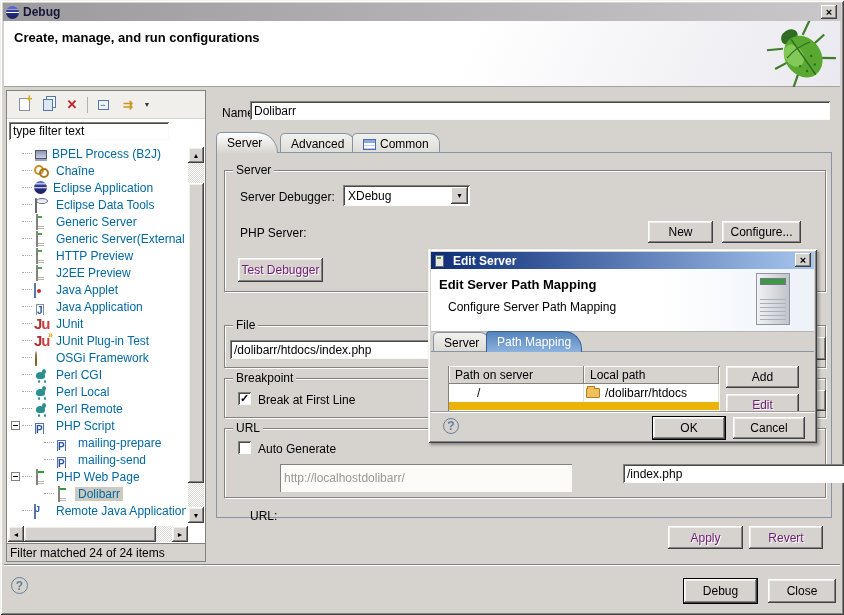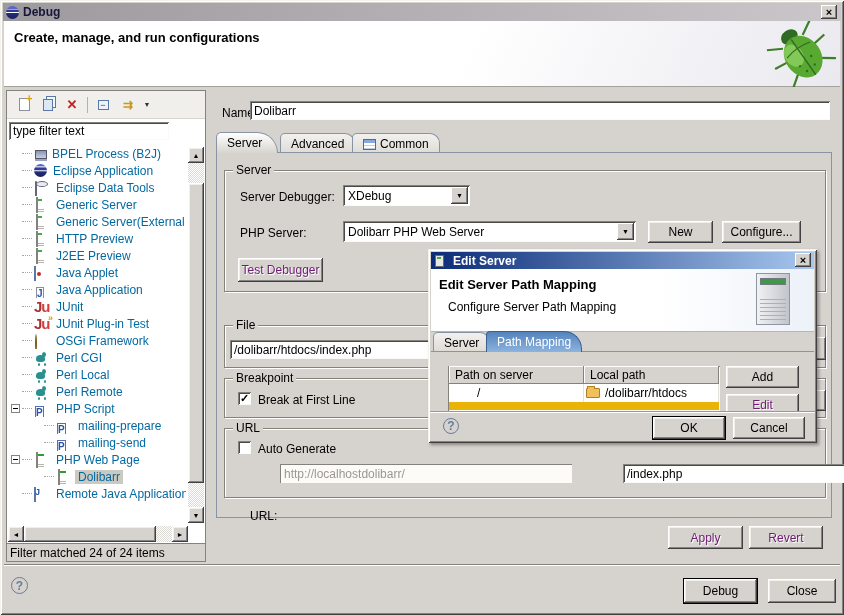--- a/index.html
+++ b/index.html
@@ -189,20 +189,25 @@
       </div>
 
     <div class="tree">
       <div class="trow lvl1">
           <span class="conn"></span>
           <span class="ti ti-machine"></span>
           <span class="tlabel">BPEL Process (B2J)</span>
         </div>
       <div class="trow lvl1">
           <span class="conn"></span>
+          <span class="ti ti-chain"></span>
+          <span class="tlabel">Chaîne</span>
+        </div>
+      <div class="trow lvl1">
+          <span class="conn"></span>
           <span class="ti ti-eclipse"></span>
           <span class="tlabel">Eclipse Application</span>
         </div>
       <div class="trow lvl1">
           <span class="conn"></span>
           <span class="ti"><span class="ti-db"></span></span>
           <span class="tlabel">Eclipse Data Tools</span>
         </div>
       <div class="trow lvl1">
           <span class="conn"></span>
@@ -343,26 +348,20 @@
     <span class="legend">Server</span>
   </div>
   <span class="abs txt" style="left:240px;top:190px;">Server Debugger:</span>
   <div class="combo" style="left:343px;top:185px;width:127px;height:21px;">
     <span class="cval">XDebug</span>
     <span class="cbtn">
         <span>▼</span>
       </span>
   </div>
   <span class="abs txt" style="left:240px;top:226px;">PHP Server:</span>
-  <div class="combo" style="left:343px;top:221px;width:293px;height:21px;">
-    <span class="cval">Dolibarr PHP Web Server</span>
-    <span class="cbtn">
-        <span>▼</span>
-      </span>
-  </div>
   <div class="btn" style="left:648px;top:221px;width:65px;height:22px;">
       <span>New</span>
     </div>
   <div class="btn" style="left:722px;top:221px;width:79px;height:22px;">
       <span>Configure...</span>
     </div>
   <div class="btn disabled" style="left:238px;top:258px;width:85px;height:24px;">
       <span>Test Debugger</span>
     </div>
 
@@ -380,21 +379,21 @@
       <span>✓</span>
     </span>
   <span class="abs txt" style="left:258px;top:393px;">Break at First Line</span>
 
   <div class="group" style="left:224px;top:428px;width:602px;height:70px;">
     <span class="legend">URL</span>
   </div>
   <span class="cb" style="left:238px;top:441px;"></span>
   <span class="abs txt" style="left:258px;top:442px;">Auto Generate</span>
   <span class="abs txt" style="left:250px;top:469px;margin-top:40px;">URL:</span>
-  <div class="field dim" style="left:280px;top:464px;width:292px;height:19px;">
+  <div class="field dim" style="left:280px;top:464px;width:292px;height:28px;">
       <span>http://localhostdolibarr/</span>
     </div>
   <div class="field" style="left:583px;top:464px;width:262px;height:19px;margin-left:40px;">
       <span>/index.php</span>
     </div>
 
   <div class="btn disabled" style="left:668px;top:526px;width:75px;height:23px;">
       <span>Apply</span>
     </div>
   <div class="btn disabled" style="left:749px;top:526px;width:74px;height:23px;">

